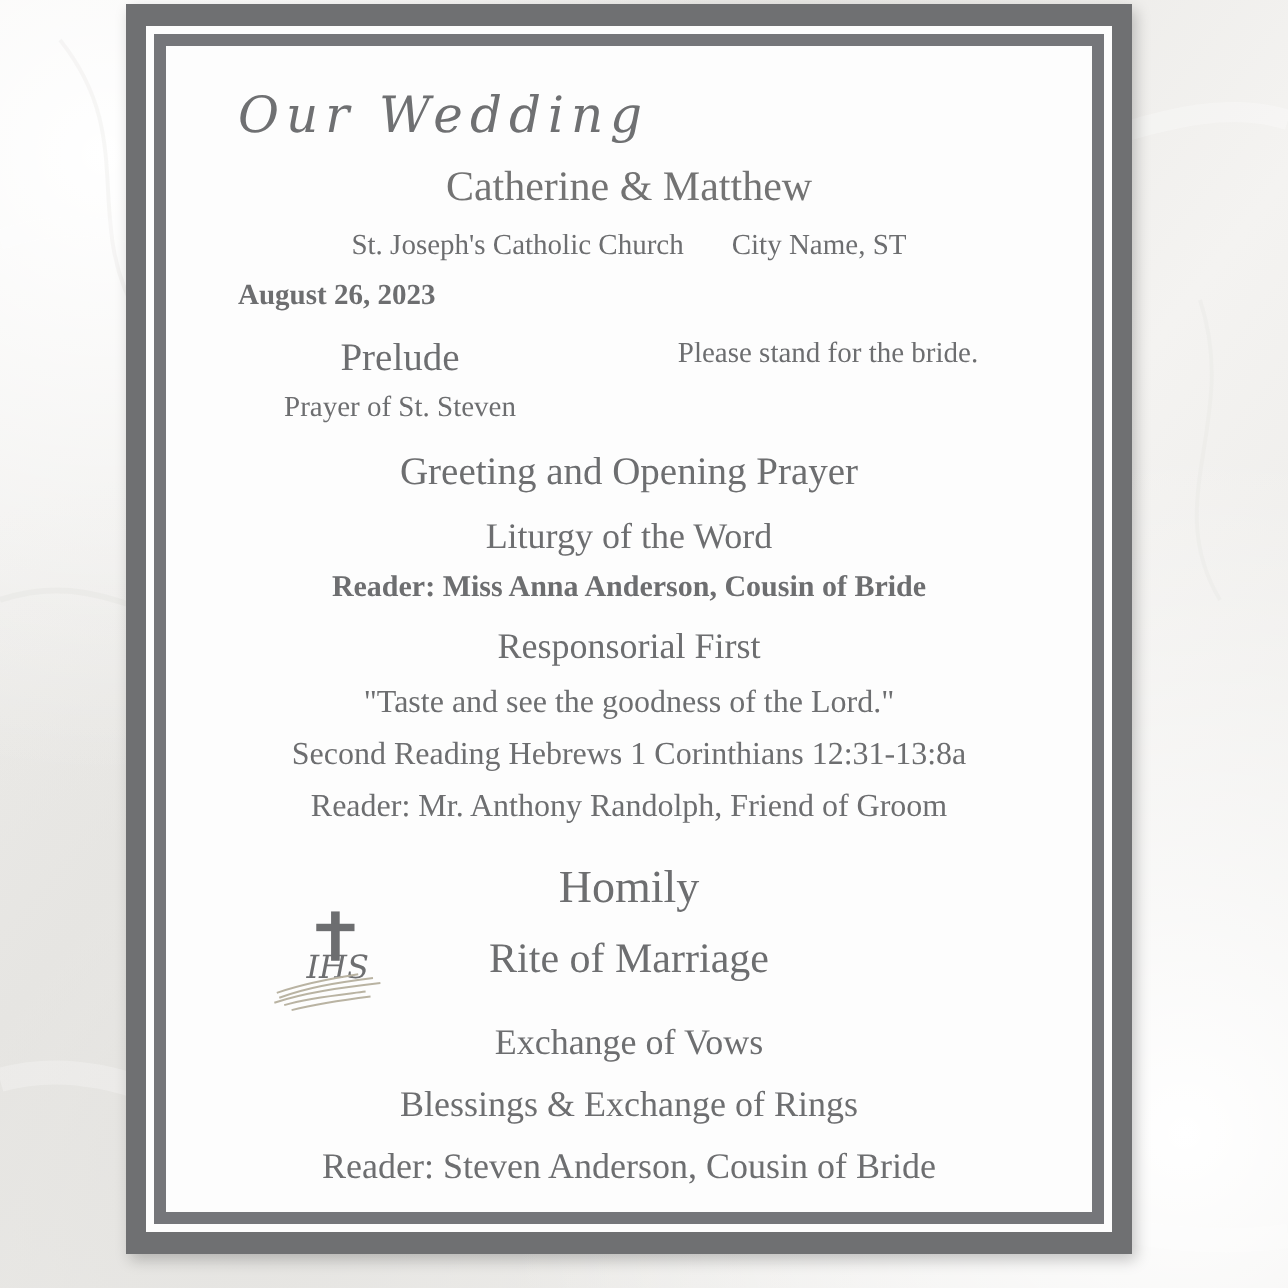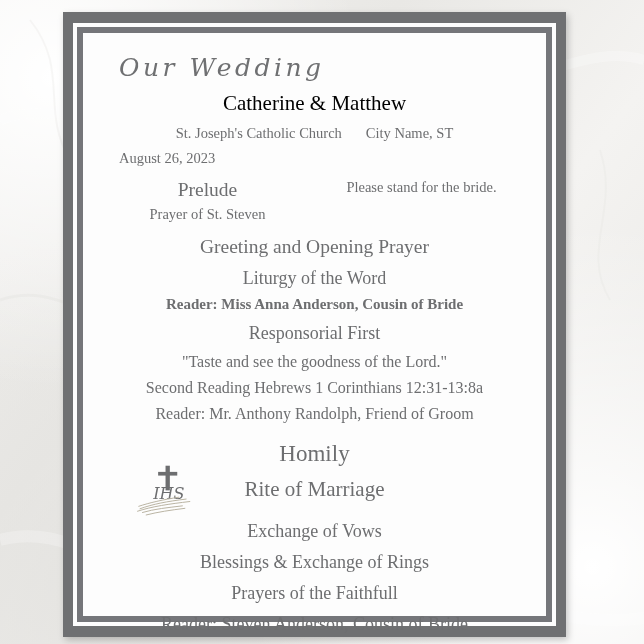--- a/index.html
+++ b/index.html
@@ -25,21 +25,21 @@
   }
   #veins {
     position: absolute;
     inset: 0;
     opacity: .35;
   }
   
   #program {
     position: absolute;
     left: 63px;
-    top: 12px;
+    top: 2px;
     width: 503px;
     height: 625px;
     background: #6f7072;
     box-shadow: 2px 3px 7px rgba(0,0,0,.22);
     overflow: hidden;
   }
   #border-outer {
     position: absolute;
     left: 10px;
     top: 11px;
@@ -79,39 +79,39 @@
     font-size: 25px;
     letter-spacing: 3.5px;
     color: #6f7072;
     text-align: left;
     margin: 4px 0 0 14px;
     font-weight: normal;
   }
   .couple {
     font-size: 21px;
     margin-top: 9px;
-    color: #000000;
+    color: #737373;
   }
   .venue-row {
     margin-top: 9px;
     font-size: 14.5px;
     display: flex;
     justify-content: center;
     gap: 24px;
   }
   .date {
     margin-top: 8px;
     font-size: 14.5px;
-    font-weight: normal;
+    font-weight: bold;
     text-align: left;
     margin-left: 14px;
   }
   .two-col {
     display: flex;
-    justify-content: center;
+    justify-content: flex-start;
     gap: 24px;
     margin-top: 12px;
   }
   .col {
     width: 190px;
   }
   .col-head {
     font-size: 19.5px;
     margin-bottom: 5px;
   }
@@ -220,18 +220,17 @@
             <path d="M14,74 C36,66 58,62 90,58"></path>
             <path d="M24,84 C44,79 64,76 88,73"></path>
             <path d="M12,70 C30,64 52,59 78,55"></path>
           </g>
         </svg>
         <div class="rite-text">Rite of Marriage</div>
       </div>
 
       <div class="line-lg">Exchange of Vows</div>
       <div class="line-lg">Blessings &amp; Exchange of Rings</div>
-      <div class="line-lg">Prayers of the Faithfull</div>
       <div class="line-lg">Reader: Steven Anderson, Cousin of Bride</div>
 
     </div>
   </div>
 </div>
 
 </body></html>

